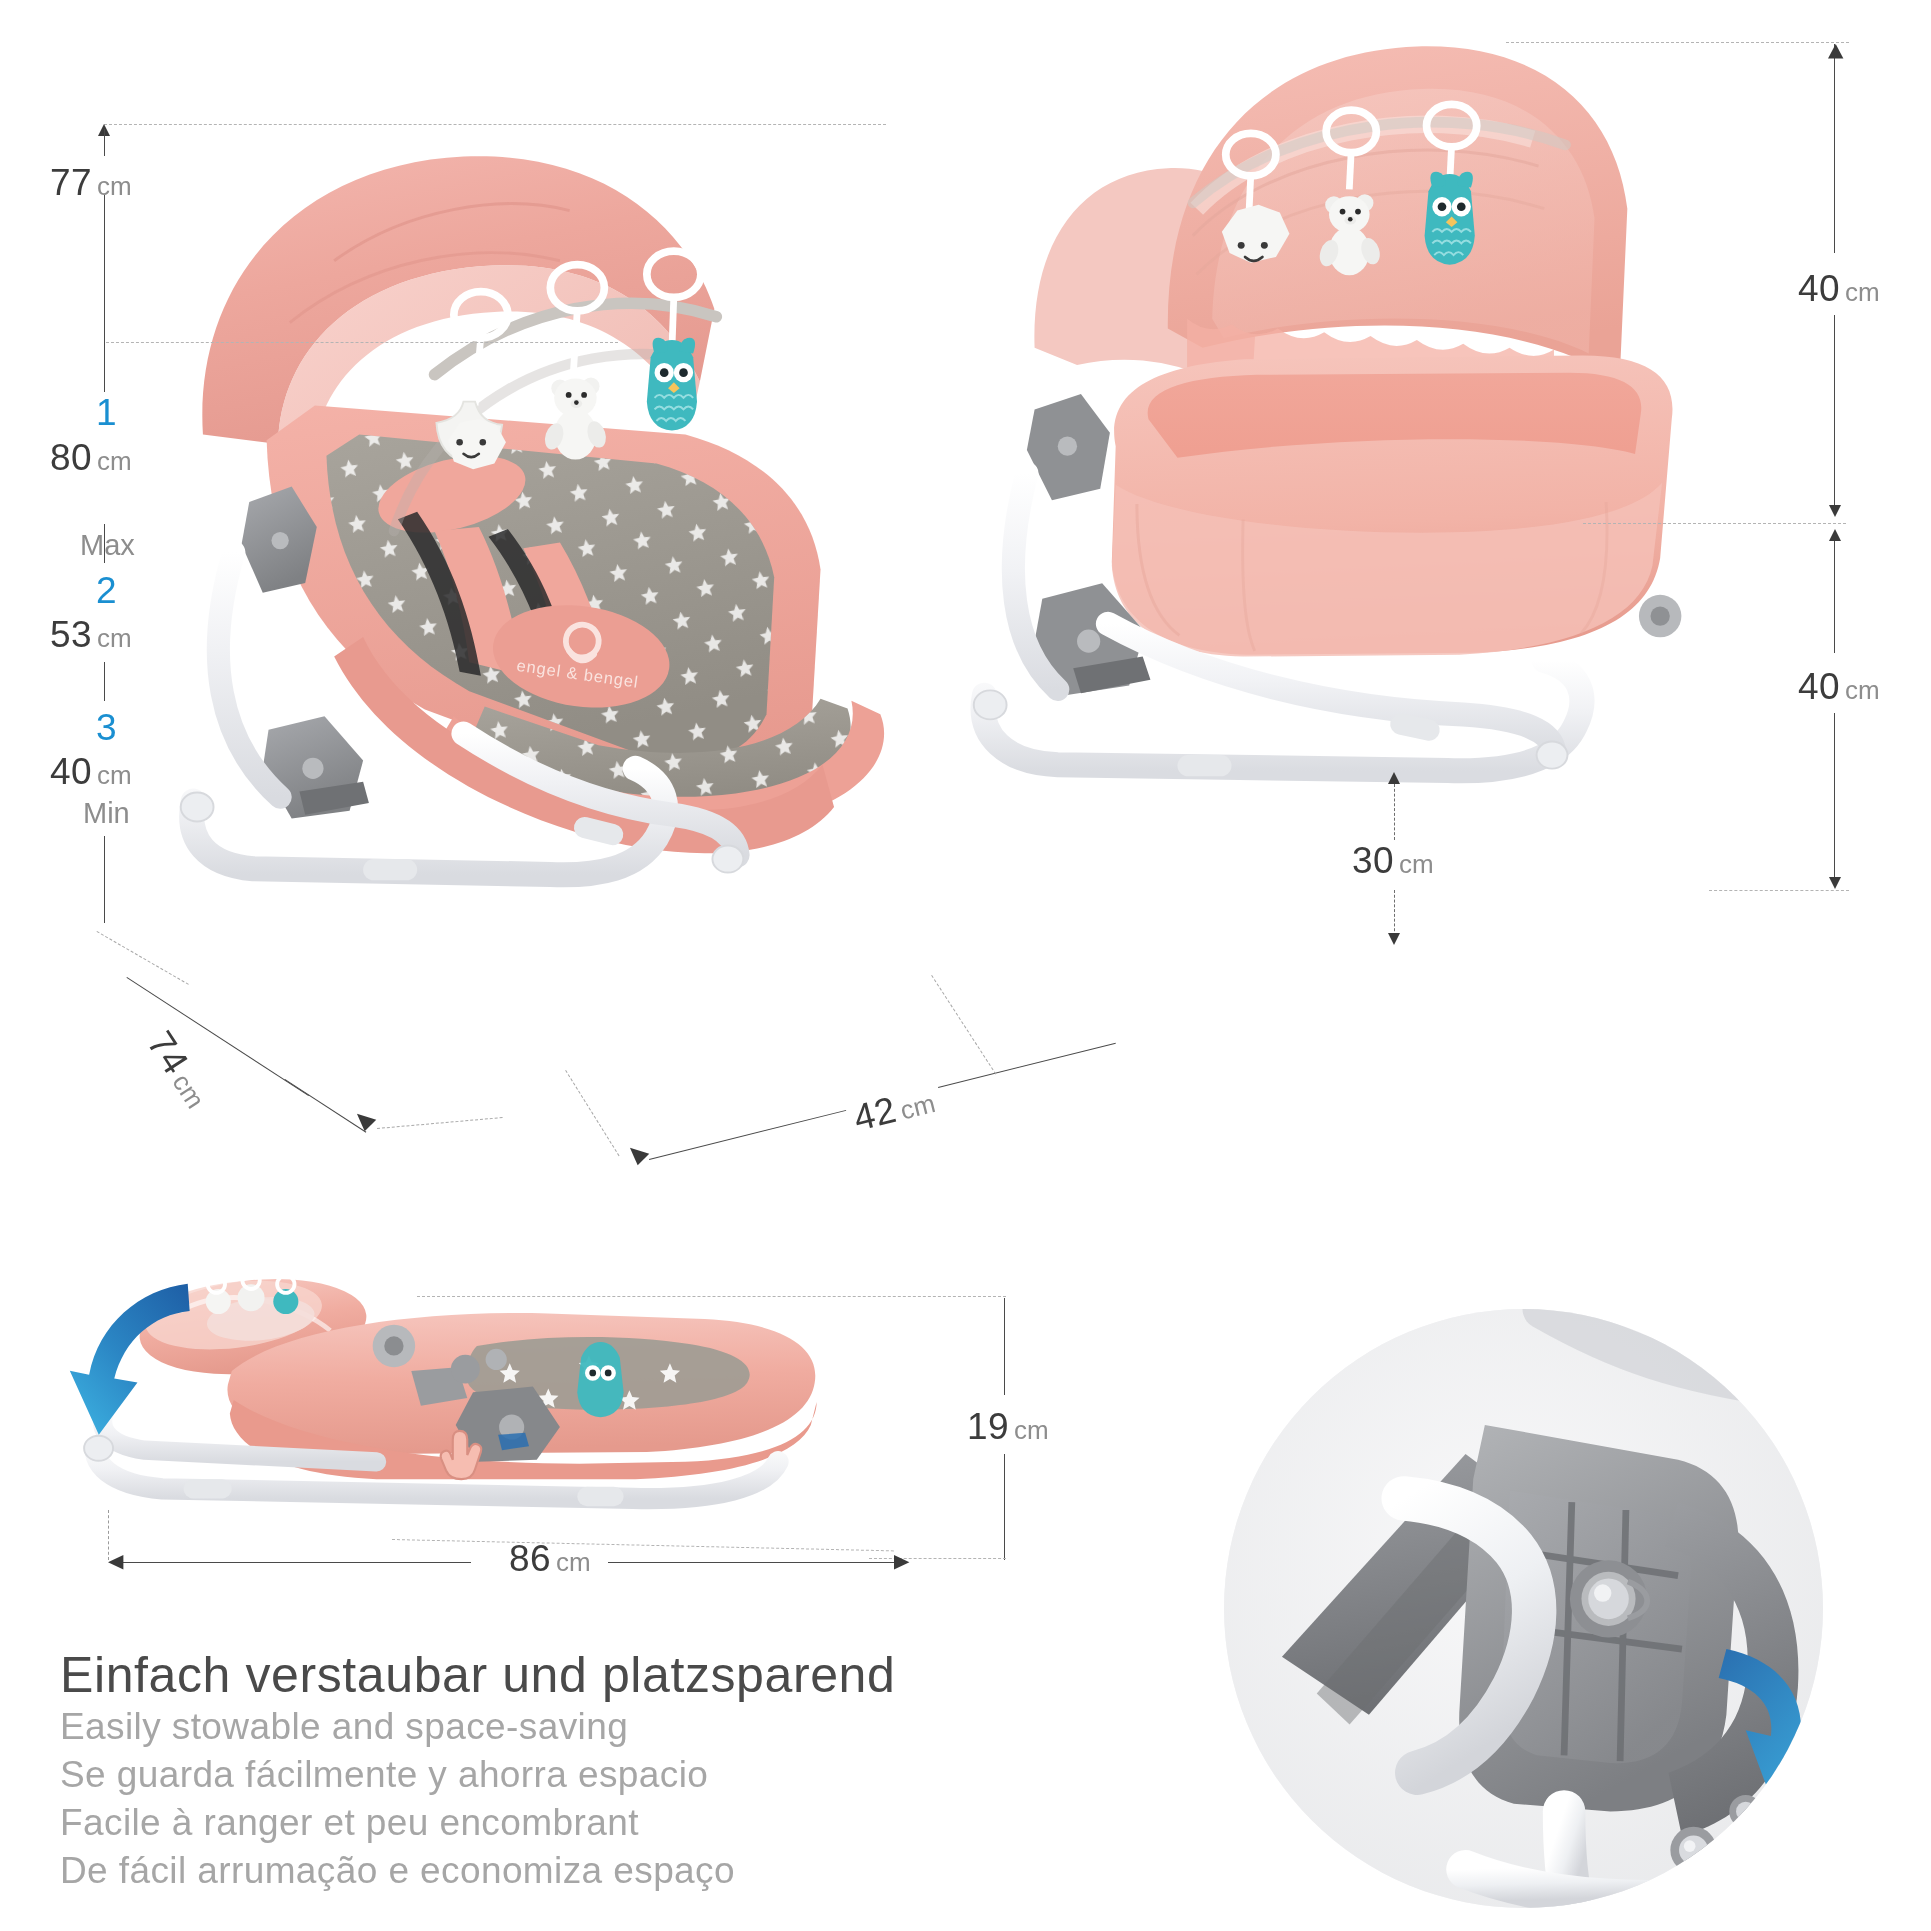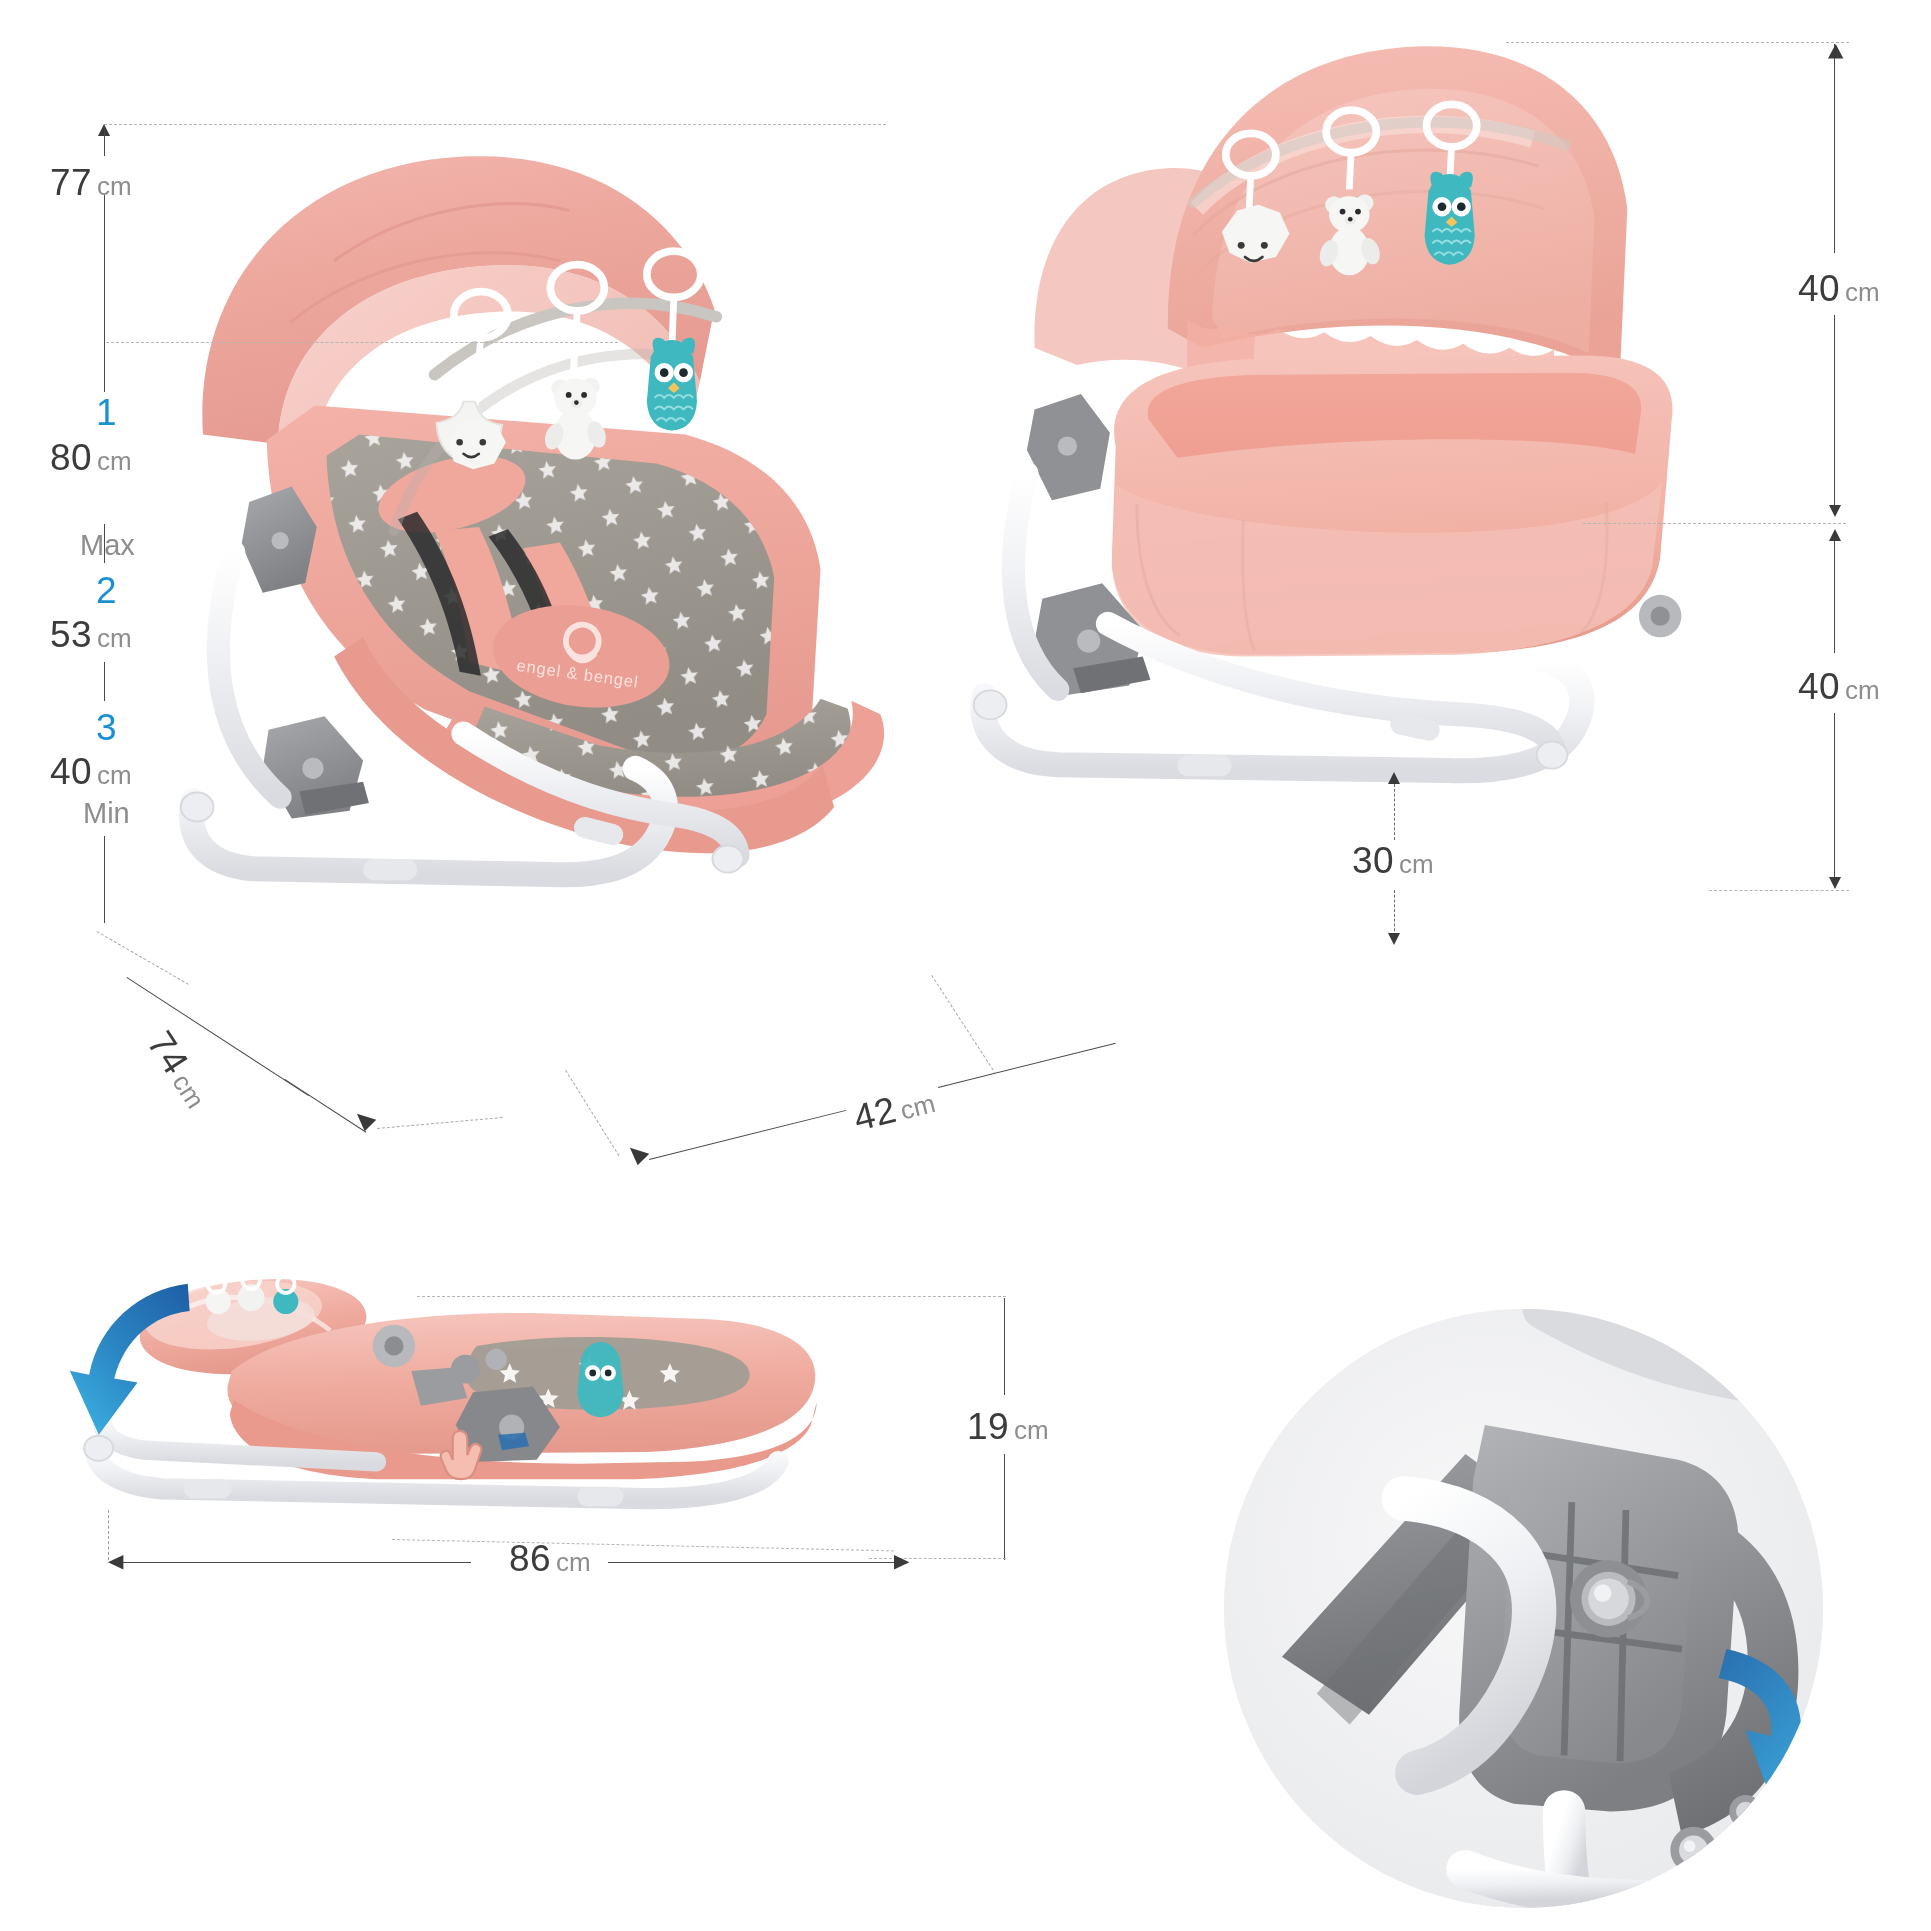--- a/index.html
+++ b/index.html
@@ -585,15 +585,22 @@
       <circle cx="486" cy="560" r="15" fill="#d9dbdf"></circle>
       <circle cx="482" cy="556" r="6" fill="#f2f3f5"></circle>
 
       <path d="M520 352 C578 364 604 404 596 452 L626 458 L566 506 L540 436 L566 442
                C570 412 552 390 512 382 Z" fill="url(#dBlue)"></path>
 
       <path d="M250 580 C330 612 450 620 560 600" fill="none" stroke="url(#dTube)" stroke-width="40" stroke-linecap="round"></path>
     </svg>
   </div>
 
+  <div class="textblock">
+    <div class="t-head">Einfach verstaubar und platzsparend</div>
+    <div class="t-sub">Easily stowable and space-saving</div>
+    <div class="t-sub">Se guarda fácilmente y ahorra espacio</div>
+    <div class="t-sub">Facile à ranger et peu encombrant</div>
+    <div class="t-sub">De fácil arrumação e economiza espaço</div>
+  </div>
 
 </div>
 
 
 </body></html>

